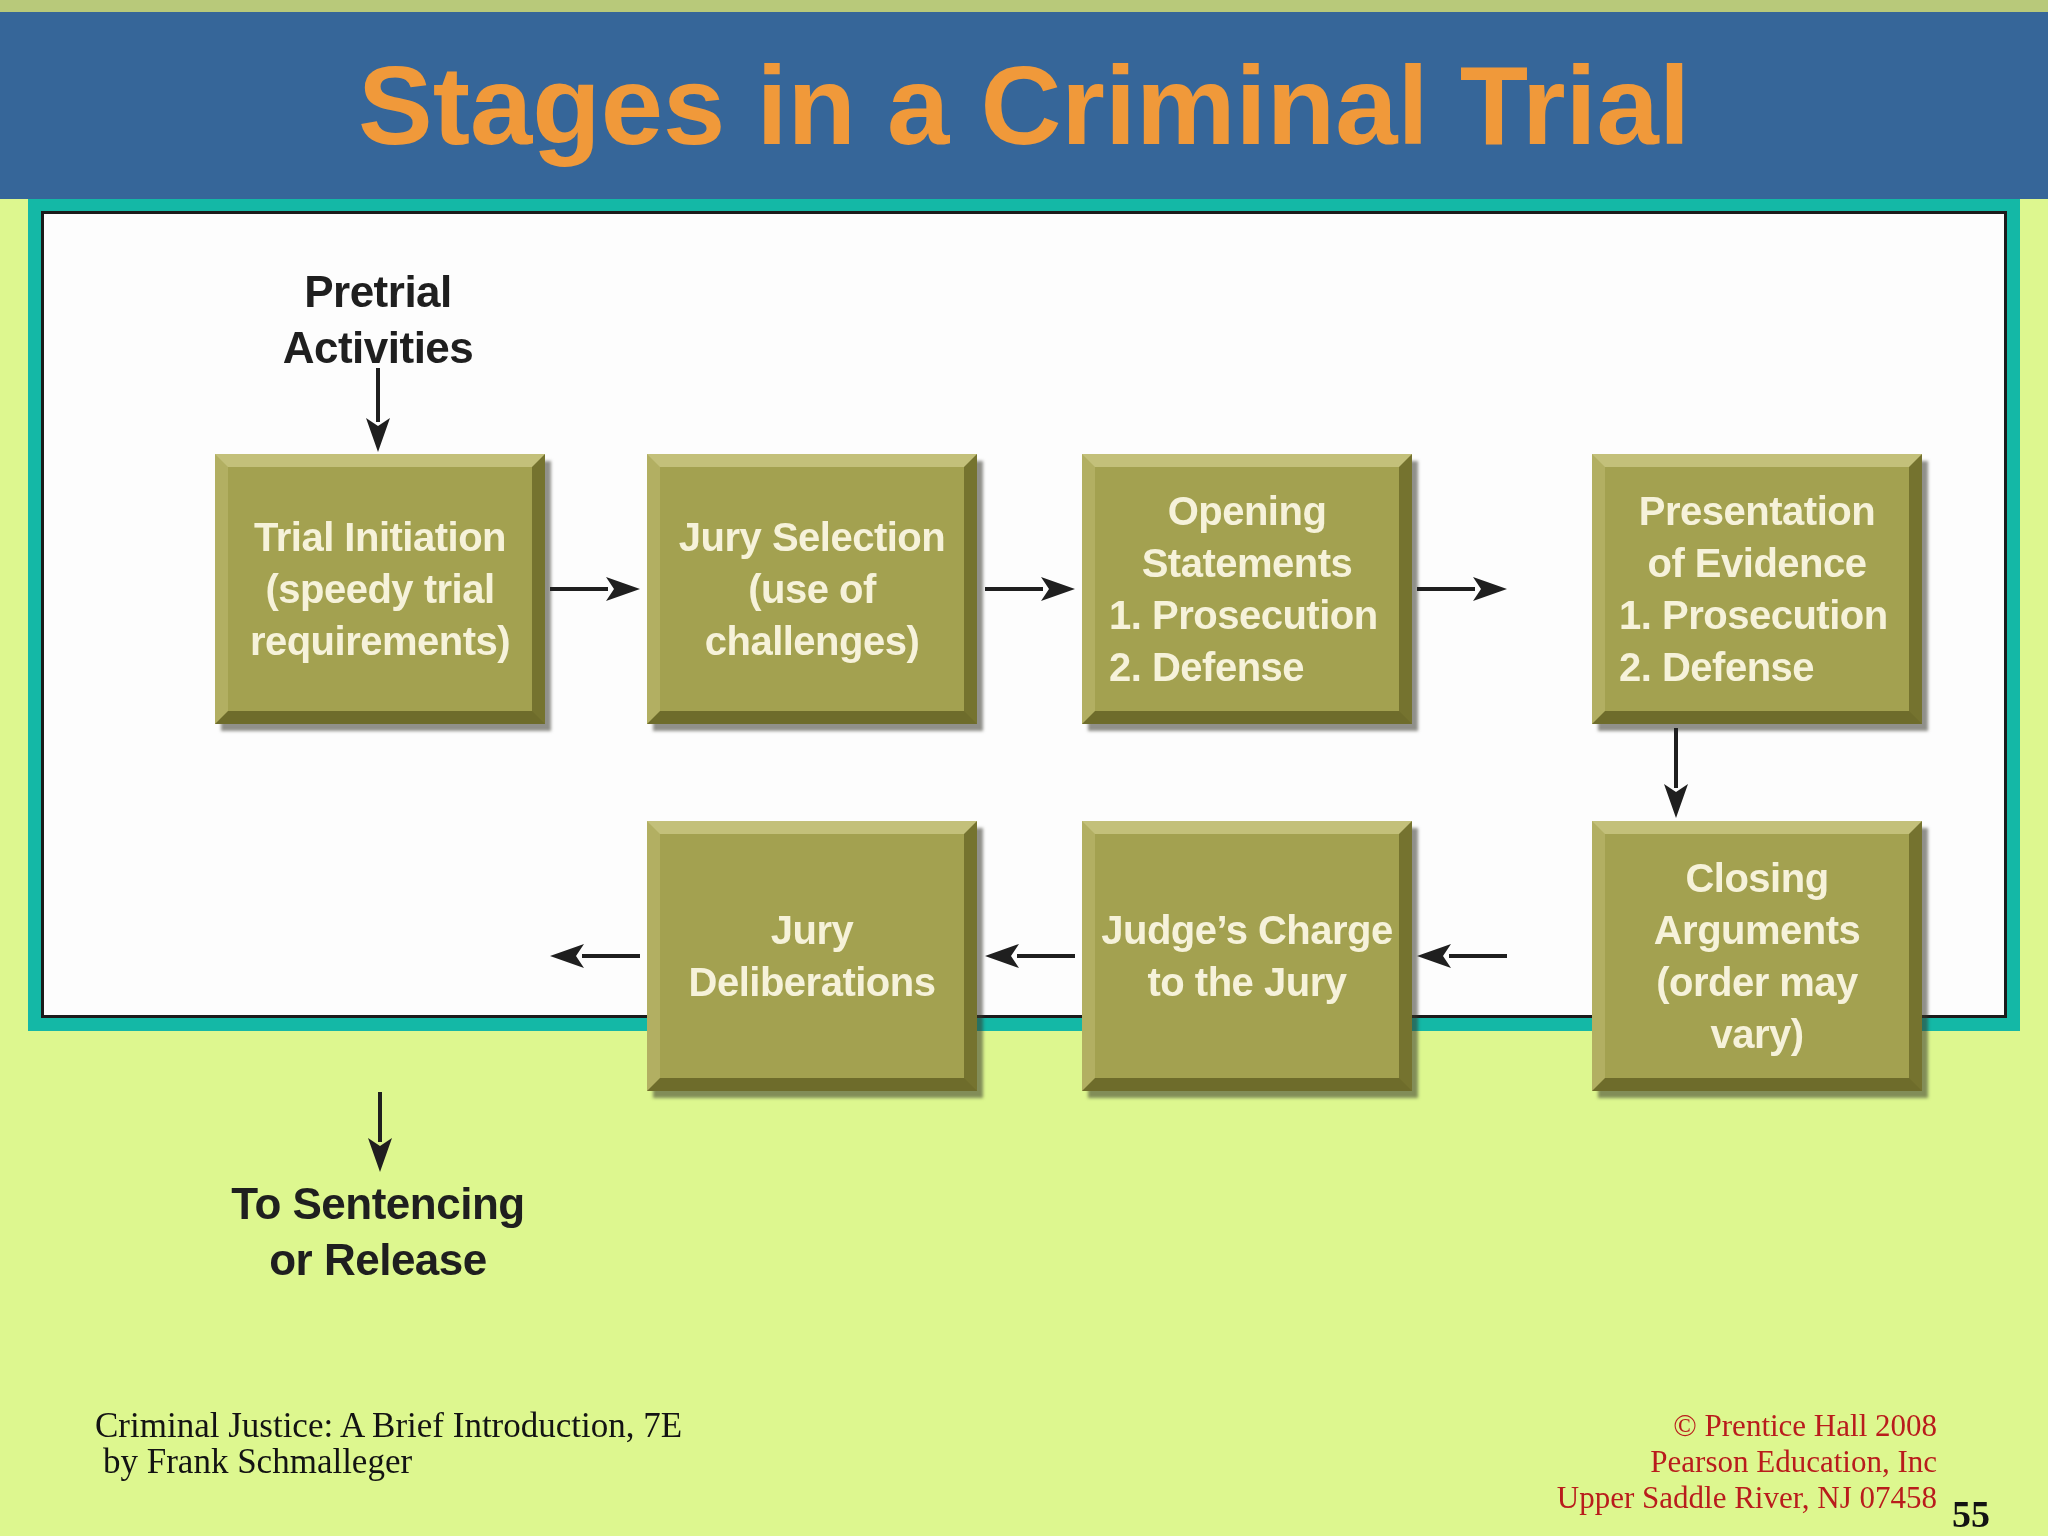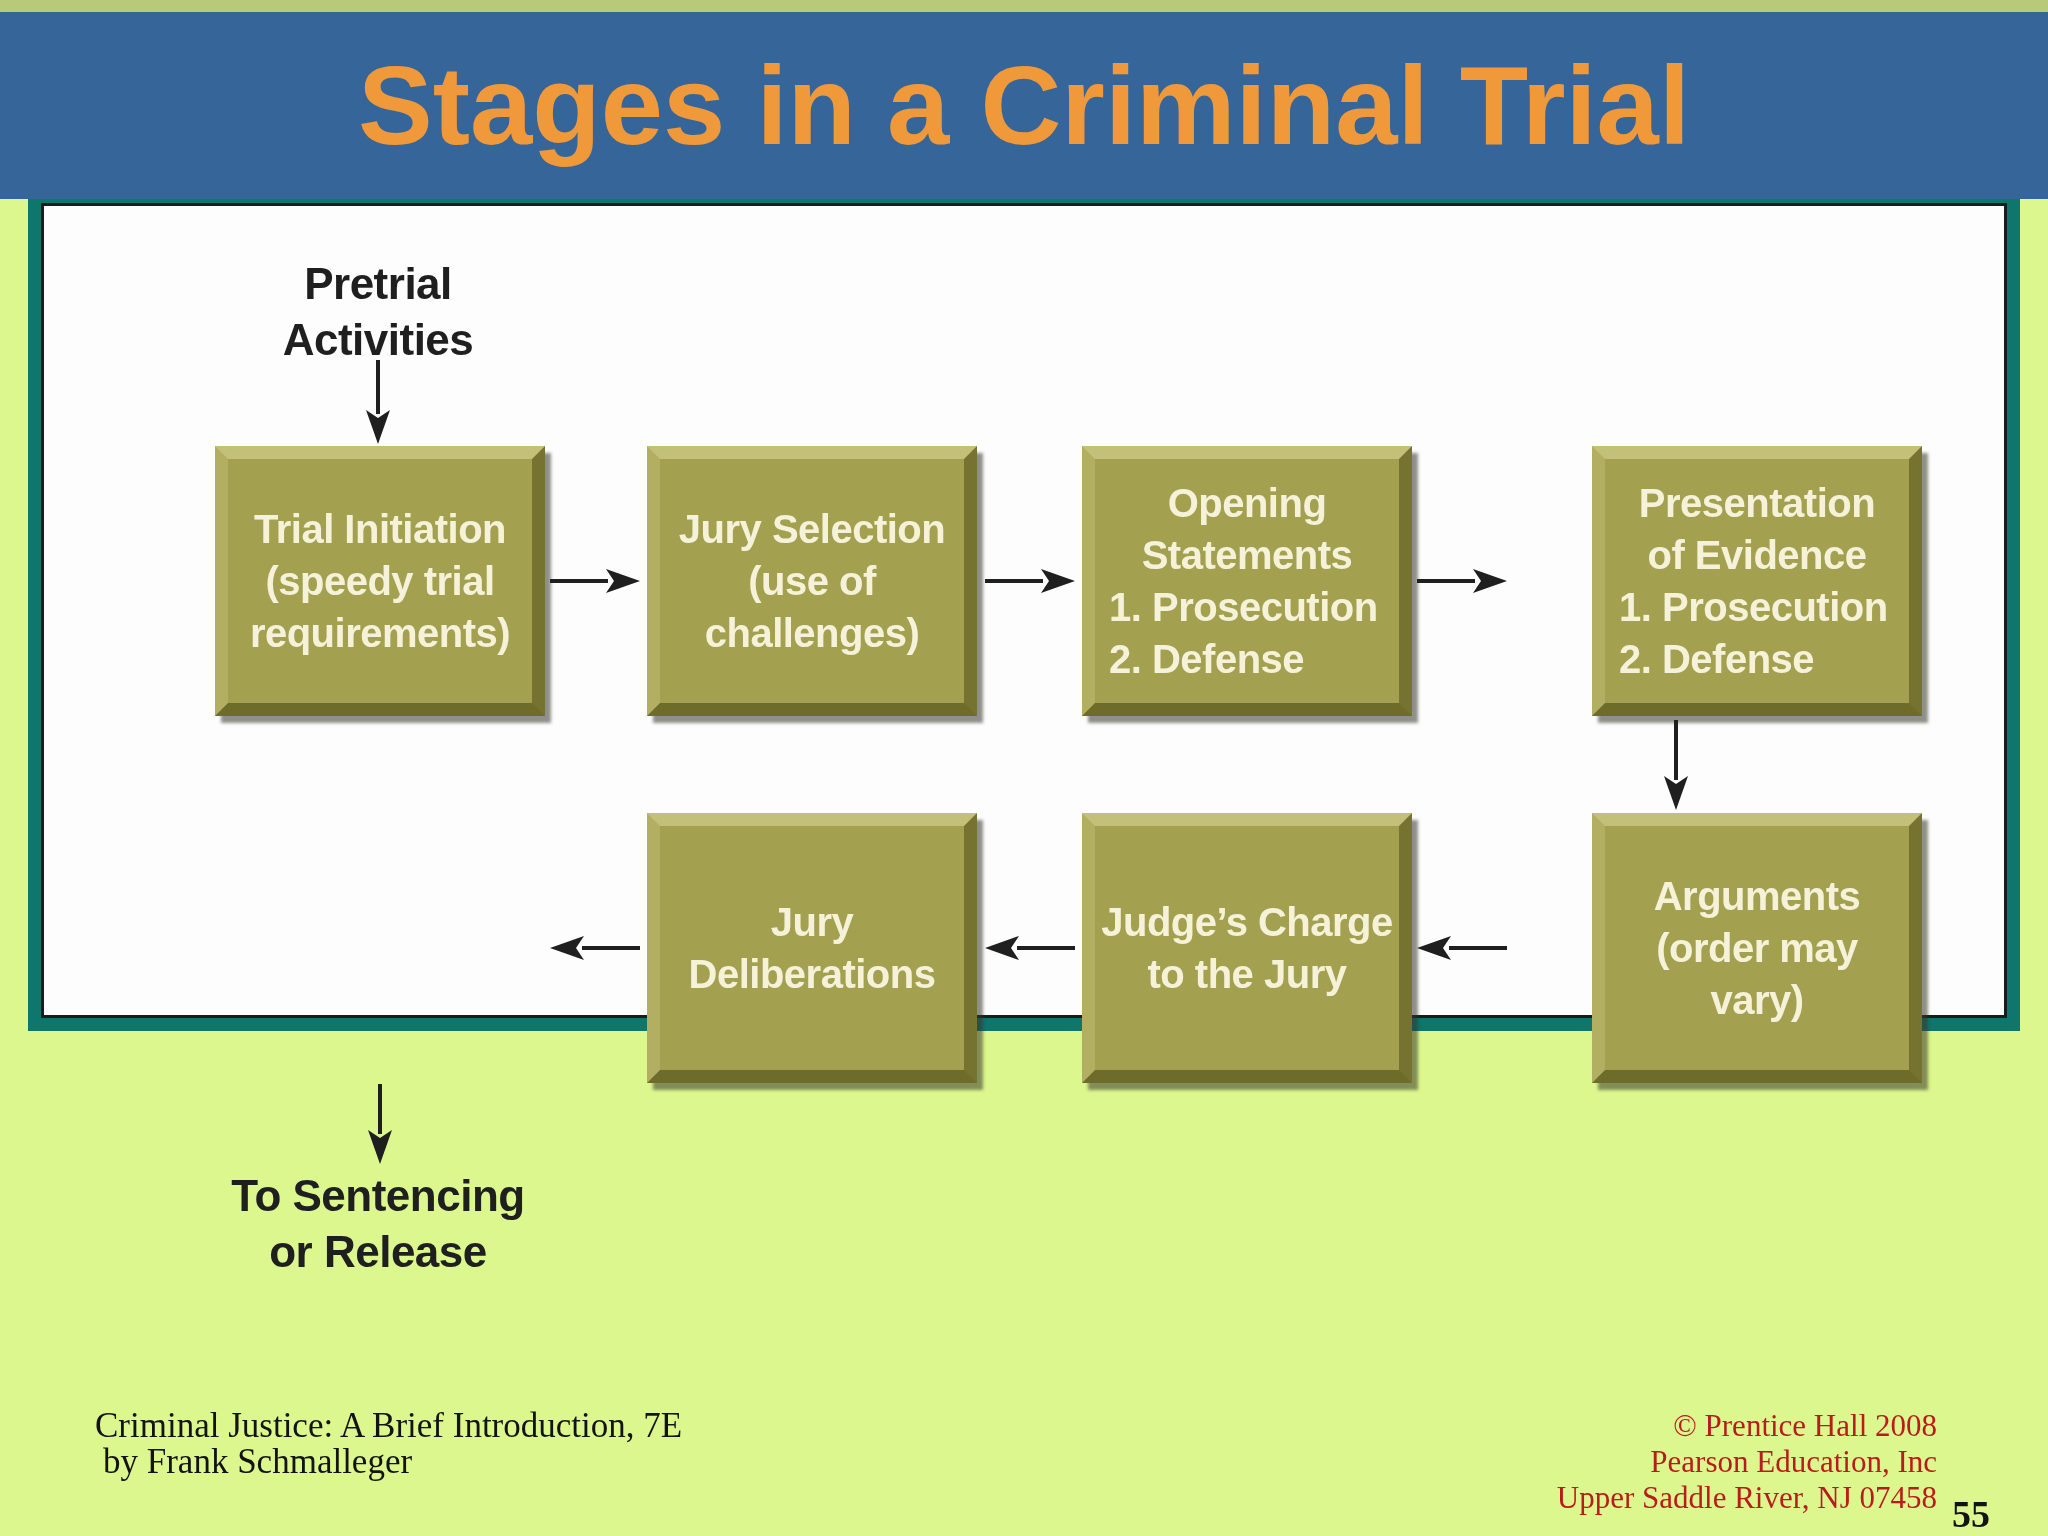--- a/index.html
+++ b/index.html
@@ -14,21 +14,21 @@
     position:absolute; left:0; top:0; width:2048px; height:187px;
     background:#366699; display:flex; align-items:center; justify-content:center;
   }
   .title {
     color:#f0993a; font-size:112px; font-weight:bold; letter-spacing:0;
     white-space:nowrap;
   }
   
   .panel-frame {
     position:absolute; left:28px; top:187px; width:1992px; height:832px;
-    background:#0f766e; box-sizing:border-box; padding:4px 13px 13px 13px;
+    background:#14b8a6; box-sizing:border-box; padding:12px 13px 13px 13px;
   }
   .panel {
     position:relative; width:100%; height:100%; box-sizing:border-box;
     background:#fdfdfd; border:3px solid #1b1b1b;
   }
   
   .flow-box {
     position:absolute; width:330px; height:270px; box-sizing:border-box;
     background:#a3a150;
     border:13px solid;
@@ -164,20 +164,21 @@
         <div>Jury</div>
         <div>Deliberations</div>
       </div>
 
       <div class="flow-box r2 c3">
         <div>Judge’s Charge</div>
         <div>to the Jury</div>
       </div>
 
       <div class="flow-box r2 c4">
+        <div>Closing</div>
         <div>Arguments</div>
         <div>(order may</div>
         <div>vary)</div>
       </div>
 
       <div class="arrow a-r2-1">
         <svg width="90" height="32" viewBox="0 0 90 32">
           <line x1="90" y1="16" x2="32" y2="16" stroke="#1f1f1f" stroke-width="4"></line>
           <polygon points="0,16 34,4 26,16 34,28" fill="#1f1f1f"></polygon>
         </svg>

